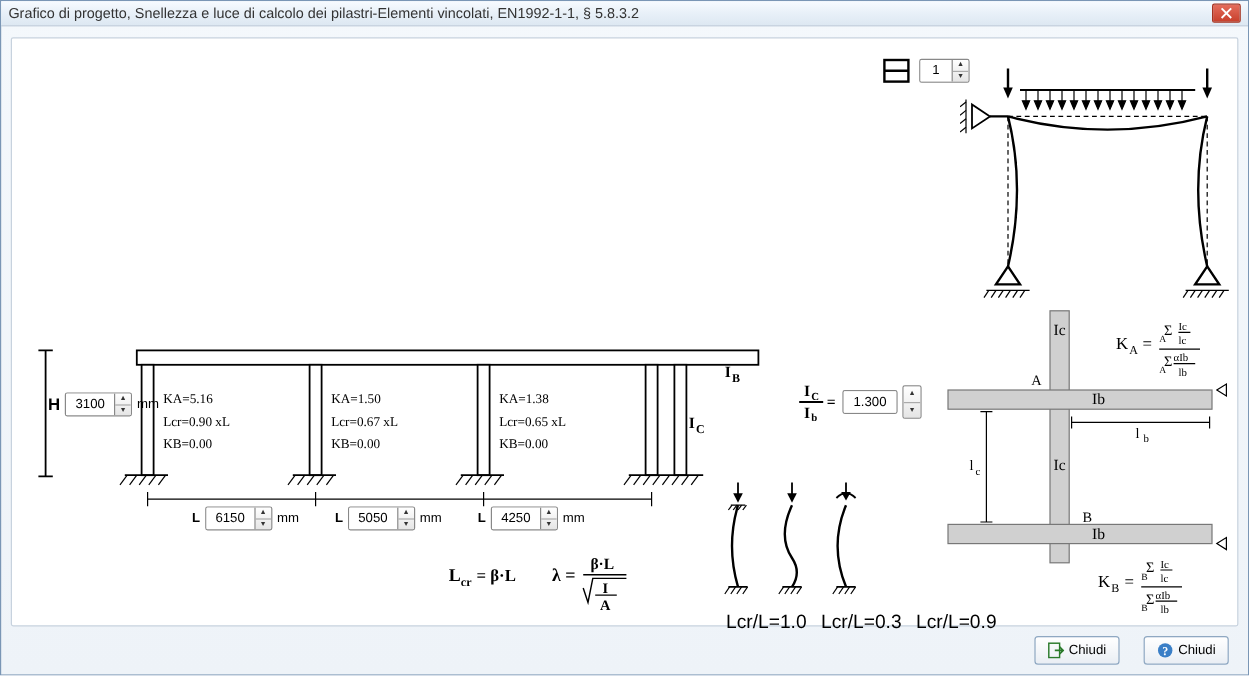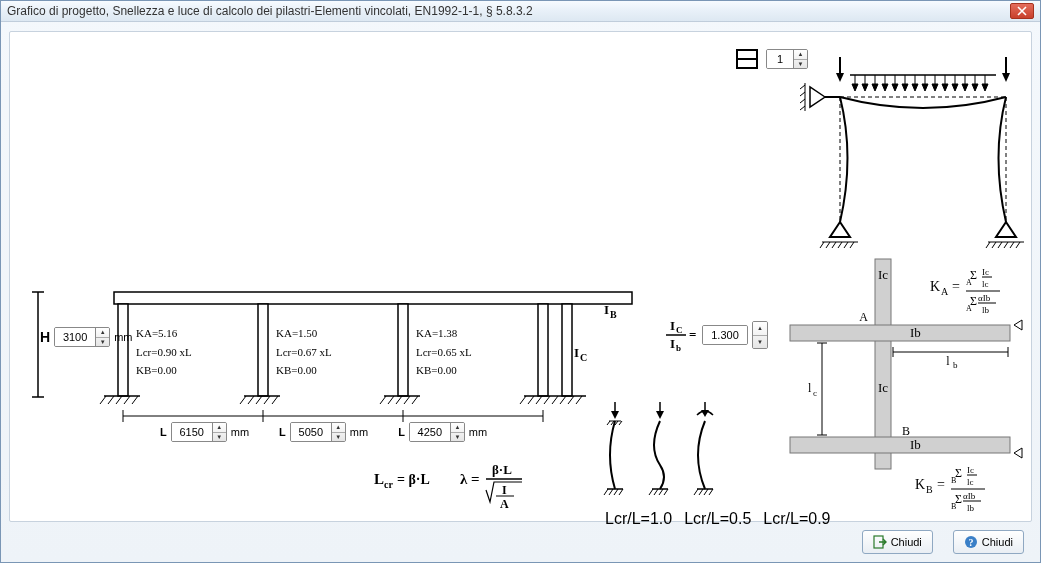--- a/index.html
+++ b/index.html
@@ -540,21 +540,21 @@
             <line x1="3" y1="92" x2="-1" y2="98"></line>
             <line x1="8" y1="92" x2="4" y2="98"></line>
             <line x1="13" y1="92" x2="9" y2="98"></line>
             <line x1="18" y1="92" x2="14" y2="98"></line>
           </g>
       </g>
     </svg>
 
     <div class="bucklings-labels" style="left:576px;">
       <span>Lcr/L=1.0</span>
-      <span>Lcr/L=0.5</span>
+      <span>Lcr/L=0.3</span>
       <span>Lcr/L=0.9</span>
     </div>
 
   </div>
 
   <div class="footer">
     <div class="btn">
       <span class="ico">
         <svg width="14" height="14" viewBox="0 0 14 14">
             <rect x="1" y="1" width="9" height="12" fill="none" stroke="#2a7a2a" stroke-width="1.2"></rect>

